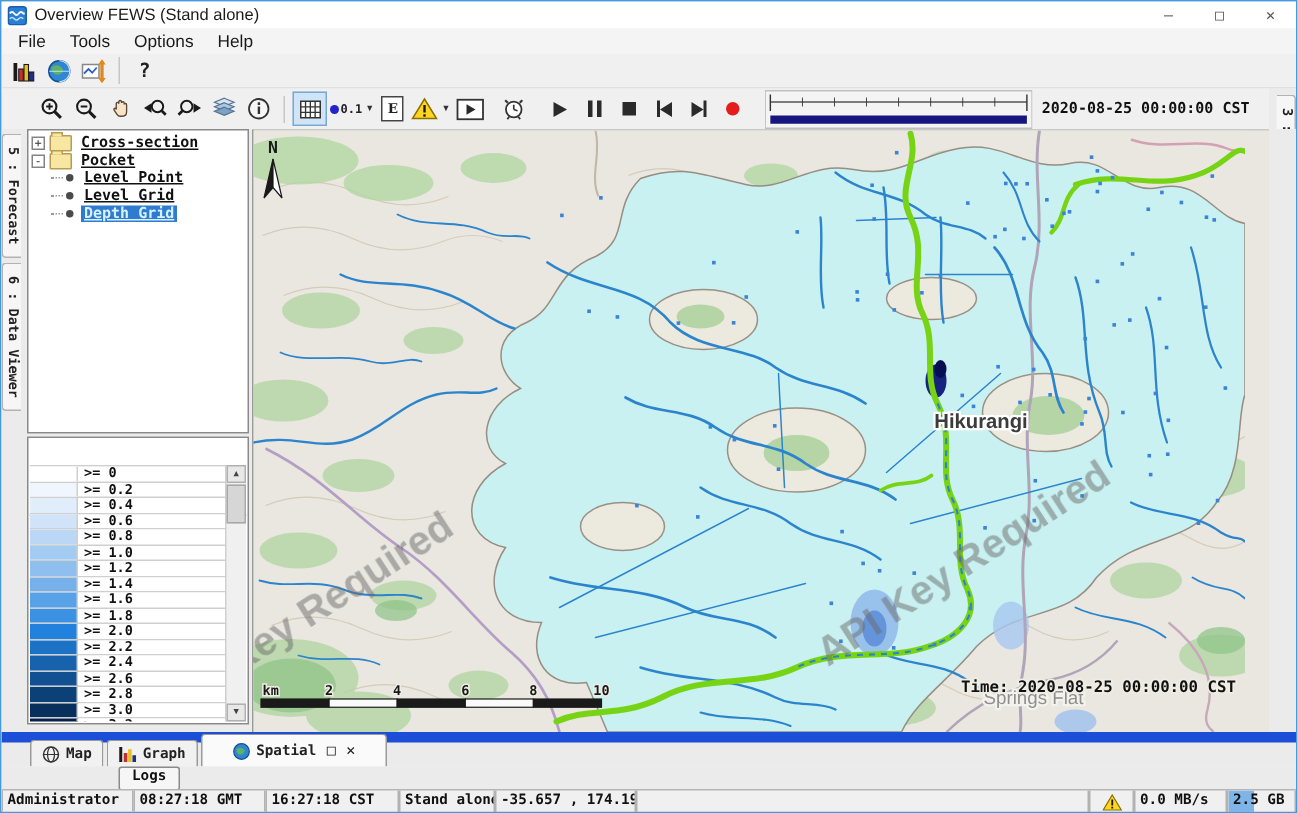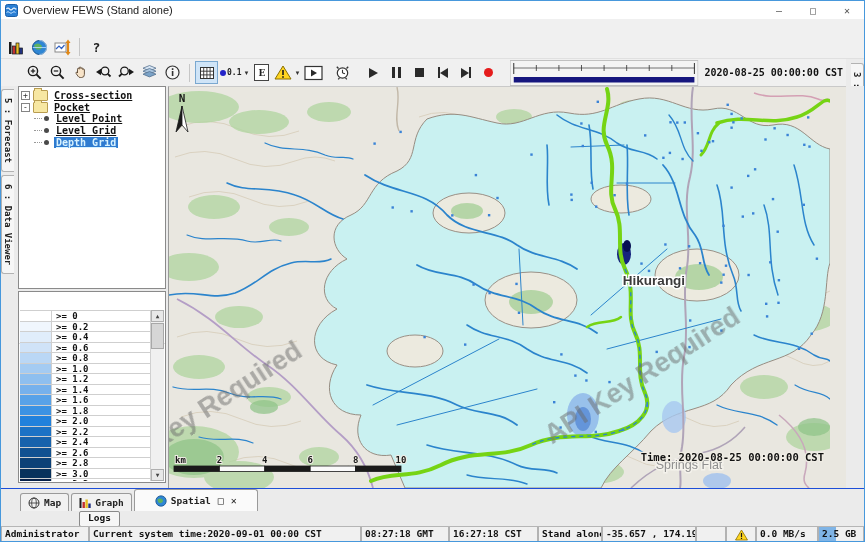--- a/index.html
+++ b/index.html
@@ -33,21 +33,21 @@
   .shape-stop{width:9px;height:9px;background:#2a2a2a;}
   .shape-begin{display:flex;align-items:center;}
   .shape-begin b{display:block;width:2px;height:11px;background:#2a2a2a;}
   .shape-begin i{display:block;width:0;height:0;border-right:8px solid #2a2a2a;border-top:5.5px solid transparent;border-bottom:5.5px solid transparent;}
   .shape-end{display:flex;align-items:center;}
   .shape-end b{display:block;width:2px;height:11px;background:#2a2a2a;}
   .shape-end i{display:block;width:0;height:0;border-left:8px solid #2a2a2a;border-top:5.5px solid transparent;border-bottom:5.5px solid transparent;}
   .shape-record{width:9px;height:9px;border-radius:50%;background:#e51c1c;}
   .timeline-box{flex:1;height:26px;margin:0 6px 0 10px;position:relative;min-width:120px;}
   .timeline-box svg{position:absolute;inset:0;width:100%;height:100%;}
-  .timeline-date{font:600 10px "DejaVu Sans Mono",monospace;color:#111;white-space:nowrap;margin-right:3px;}
+  .timeline-date{font:600 10px "DejaVu Sans Mono",monospace;color:#111;white-space:nowrap;margin-right:13px;}
   
   .main{position:absolute;top:85px;left:0;right:0;height:402px;background:#ebebeb;}
   .left-strip{position:absolute;left:0;top:0;width:17px;height:100%;background:#ebebeb;display:flex;flex-direction:column;align-items:flex-start;padding-top:3px;box-sizing:border-box;}
   .vtab{writing-mode:vertical-rl;background:#f6f6f6;border:1px solid #b2b2b2;font:600 9px "DejaVu Sans Mono",monospace;color:#222;padding:8px 1px;margin-bottom:3px;white-space:nowrap;}
   .left-strip .vtab{border-radius:3px 0 0 3px;border-right:none;}
   .right-strip{position:absolute;top:58px;right:0;width:18px;height:429px;background:#ebebeb;display:flex;flex-direction:column;align-items:flex-end;padding-top:4px;box-sizing:border-box;}
   .right-strip .vtab{border-radius:0 3px 3px 0;border-left:none;}
   .left-panel{position:absolute;left:17px;top:0;width:150px;height:100%;box-sizing:border-box;}
   .tree-box{position:absolute;top:0;left:0;right:2px;height:203px;background:#fff;border:1px solid #8a8a8a;box-sizing:border-box;padding:3px 2px;overflow:hidden;}
   .tree-row{display:flex;align-items:center;height:11.6px;font:600 10px "DejaVu Sans Mono",monospace;color:#111;white-space:nowrap;}
@@ -68,21 +68,21 @@
   .legend-swatch{width:32px;flex:0 0 auto;border-right:1px solid #cfcfcf;box-sizing:border-box;}
   .legend-label{font:600 9px/10px "DejaVu Sans Mono",monospace;color:#111;padding-left:4px;}
   .legend-scroll{position:absolute;top:18px;right:1px;width:13px;bottom:1px;background:#f0f0f0;border-left:1px solid #d0d0d0;}
   .scroll-btn{position:absolute;left:0;right:0;height:12px;background:#e8e8e8;border:1px solid #b0b0b0;box-sizing:border-box;font:6px/10px "DejaVu Sans Mono",monospace;text-align:center;color:#444;}
   .scroll-up{top:0;}
   .scroll-down{bottom:0;}
   .scroll-thumb{position:absolute;left:0;right:0;top:13px;height:26px;background:#d6d6d6;border:1px solid #a8a8a8;box-sizing:border-box;}
   .map-wrap{position:absolute;left:167px;top:0;right:18px;height:100%;border-left:1px solid #9a9a9a;border-top:1px solid #c9c9c9;box-sizing:border-box;background:#e9e7e0;}
   .map-wrap svg{display:block;}
   
-  .bottom-tabs{position:absolute;top:487px;left:0;right:0;height:23px;background:#ebebeb;display:flex;align-items:flex-end;padding-left:19px;border-top:1px solid #1d4ed8;box-sizing:border-box;}
+  .bottom-tabs{position:absolute;top:487px;left:0;right:0;height:23px;background:#ebebeb;display:flex;align-items:flex-end;padding-left:19px;border-top:7px solid #1d4ed8;box-sizing:border-box;}
   .btab{display:flex;align-items:center;gap:4px;background:#f1f1f1;border:1px solid #9a9a9a;border-bottom:none;border-radius:3px 3px 0 0;height:17px;padding:0 7px;margin-right:2px;font:600 9.5px "DejaVu Sans Mono",monospace;color:#222;}
   .btab.active{background:#fafafa;height:21px;padding:0 20px;}
   .tab-ctl{font:600 10px "DejaVu Sans Mono",monospace;color:#222;margin-left:3px;}
   
   .logs-row{position:absolute;top:510px;left:0;right:0;height:15px;background:#ebebeb;}
   .logs-btn{position:absolute;left:78px;top:0px;height:14px;padding:0 8px;background:#f6f6f6;border:1px solid #8a8a8a;border-radius:2px;font:600 9.5px/12px "DejaVu Sans Mono",monospace;color:#111;}
   
   .statusbar{position:absolute;top:525px;left:0;right:0;height:16px;background:#f0f0f0;border-top:1px solid #b5b5b5;display:flex;}
   .seg{border:1px solid #b2b2b2;border-top:none;box-sizing:border-box;font:600 9.5px/14px "DejaVu Sans Mono",monospace;color:#111;padding:0 3px;white-space:nowrap;overflow:hidden;position:relative;}
   .seg-fill{position:absolute;left:0;top:0;bottom:0;width:38%;background:#7fb4e6;}
@@ -100,20 +100,26 @@
       <path d="M1.5,8.5 Q3,6.8 4.5,8.5 T7.5,8.5 T10.5,8.5" fill="none" stroke="#bfe0ff" stroke-width="1"></path>
     </svg>
     <span class="title-text">Overview FEWS  (Stand alone)</span>
     <div class="win-controls">
       <span class="win-btn">–</span>
       <span class="win-btn">□</span>
       <span class="win-btn">✕</span>
     </div>
   </div>
 
+  <div class="menubar">
+      <span class="menu-item">File</span>
+      <span class="menu-item">Tools</span>
+      <span class="menu-item">Options</span>
+      <span class="menu-item">Help</span>
+    </div>
 
   <div class="toolbar1">
     <span class="tbtn">
       <svg width="17" height="17">
         <rect x="1" y="3" width="2.5" height="12" fill="#1a1a1a"></rect>
         <rect x="4.5" y="7" width="3" height="8" fill="#c23030" stroke="#1a1a1a" stroke-width="0.7"></rect>
         <rect x="8" y="4" width="3" height="11" fill="#e8c020" stroke="#1a1a1a" stroke-width="0.7"></rect>
         <rect x="11.5" y="9" width="3" height="6" fill="#203080" stroke="#1a1a1a" stroke-width="0.7"></rect>
       </svg>
     </span>
@@ -685,21 +691,20 @@
       <span class="tab-ctl">✕</span>
     </div>
   </div>
 
   <div class="logs-row">
     <span class="logs-btn">Logs</span>
   </div>
 
   <div class="statusbar">
     <div class="seg" style="width:88px;"><span>Administrator</span></div>
-    <div class="seg" style="width:272px;"><span>Current system time:2020-09-01 00:00 CST</span></div>
     <div class="seg" style="width:88px;"><span>08:27:18 GMT</span></div>
     <div class="seg" style="width:89px;"><span>16:27:18 CST</span></div>
     <div class="seg" style="width:64px;"><span>Stand alone</span></div>
     <div class="seg" style="width:94px;"><span>-35.657 , 174.199</span></div>
     <div class="seg" style="flex:1;"></div>
     <div class="seg" style="width:30px;display:flex;align-items:center;justify-content:center;">
       <svg width="13" height="12">
         <polygon points="6.5,1 12.5,11 0.5,11" fill="#ffd520" stroke="#8a7000" stroke-width="0.8"></polygon>
         <rect x="5.9" y="4" width="1.2" height="4" fill="#1a1a1a"></rect>
         <rect x="5.9" y="8.8" width="1.2" height="1.2" fill="#1a1a1a"></rect>

